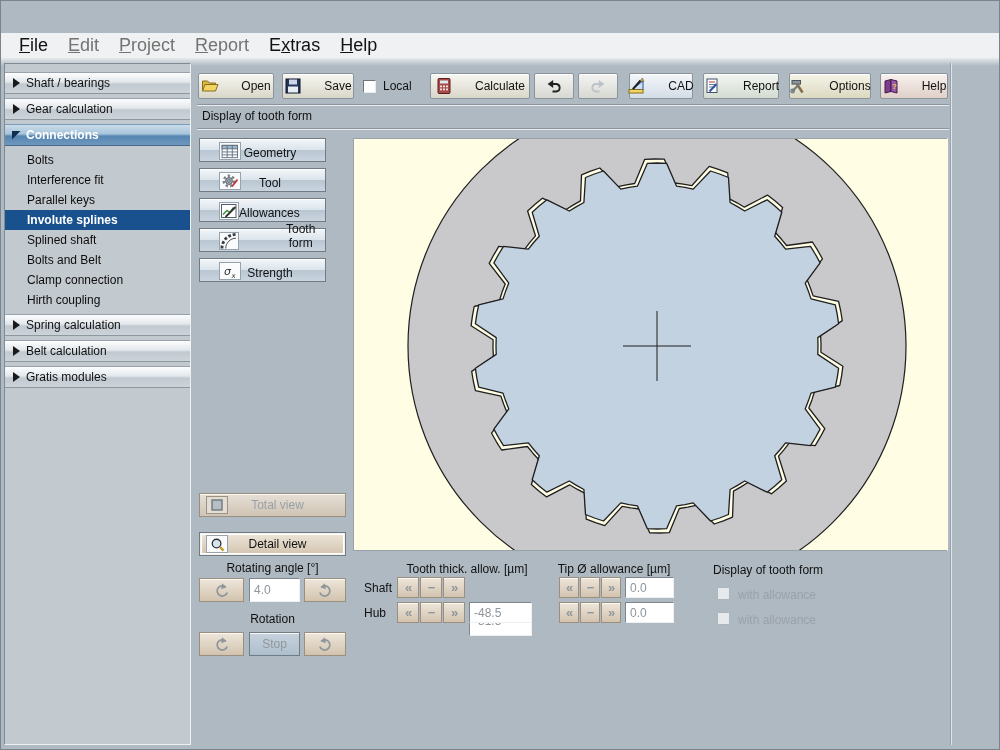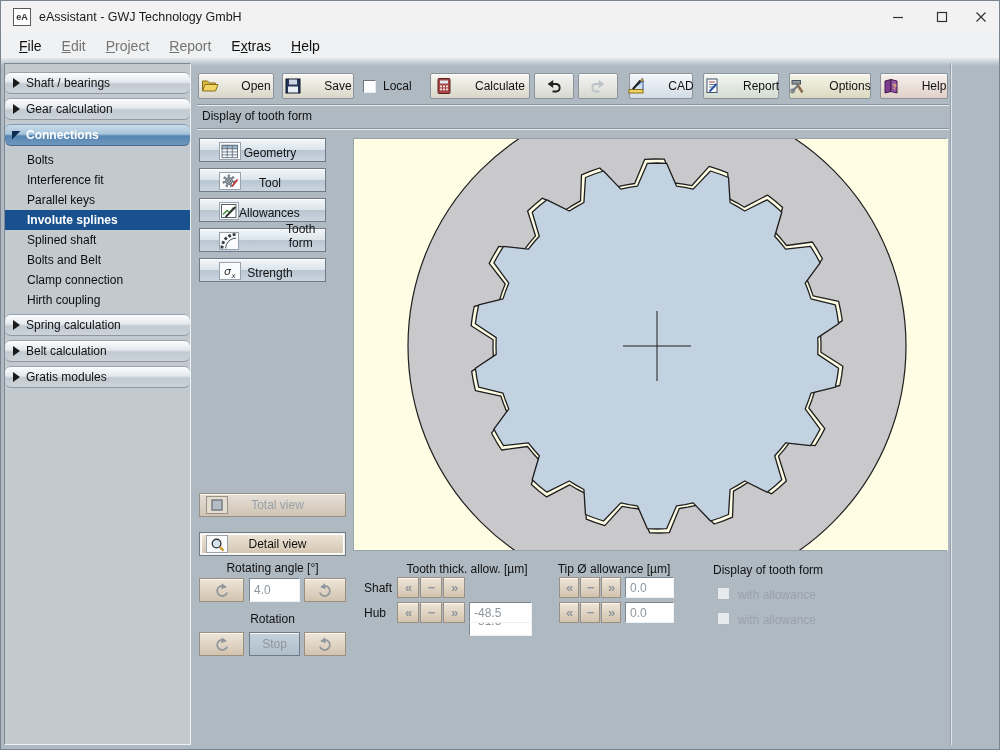--- a/index.html
+++ b/index.html
@@ -7,30 +7,30 @@
   #window{position:relative;width:1000px;height:750px;overflow:hidden;
     font-family:"Liberation Sans",sans-serif;background:#aeb9c2;border:1px solid #7a848e;}
   
   .titlebar{position:absolute;left:0;top:0;width:1000px;height:32px;background:#f2f2f2;}
   .app-icon{position:absolute;left:12px;top:7px;width:18px;height:18px;background:#fff;
     border:1px solid #5a5a5a;font-size:9px;line-height:16px;text-align:center;color:#333;font-weight:bold;}
   .title-text{position:absolute;left:38px;top:9px;font-size:12.5px;color:#1a1a1a;}
   .winbtn{position:absolute;top:0;width:34px;height:32px;display:flex;align-items:center;justify-content:center;}
   
   .menubar{position:absolute;left:0;top:32px;width:1000px;height:25px;background:#f0f1f2;display:flex;align-items:center;padding-left:8px;}
-  .menu-item{font-size:14px;color:#111;padding:3px 10px;cursor:default;}
+  .menu-item{font-size:18px;color:#111;padding:3px 10px;cursor:default;}
   .menu-item.disabled{color:#737373;}
   .top-fade{position:absolute;left:0;top:57px;width:1000px;height:8px;
     background:linear-gradient(180deg,#e6e9eb,#aeb9c2);}
   
   .sidebar{position:absolute;left:3px;top:62px;width:187px;height:682px;background:#c2c9cf;
     border:1px solid;border-color:#7f8a95 #eef1f4 #eef1f4 #7f8a95;padding-top:8px;}
   .side-header{position:relative;height:22px;margin:0 0 4px 0;display:flex;align-items:center;
     background:linear-gradient(180deg,#fcfdfe 0%,#e3e8ec 45%,#c2cad1 55%,#ccd3d9 100%);
-    border-top:1px solid #99a2aa;border-bottom:1px solid #8e98a1;font-size:12px;color:#111;cursor:pointer;border-radius:6px;}
+    border-top:1px solid #99a2aa;border-bottom:1px solid #8e98a1;font-size:12px;color:#111;cursor:pointer;}
   .side-header .tri{width:0;height:0;border:5px solid transparent;border-left:7px solid #1a1a1a;
     border-right:none;margin:0 6px 0 8px;}
   .side-header.expanded{background:linear-gradient(180deg,#cadcea 0%,#a7c4da 45%,#5585b2 55%,#6f97bd 100%);
     border-top:1px solid #7c9cba;border-bottom:1px solid #48688c;color:#fff;font-weight:bold;}
   .side-header.expanded .tri{border:none;width:9px;height:9px;background:#0e2f52;
     clip-path:polygon(0 0,100% 0,0 100%);margin:0 5px 0 7px;}
   .side-item{height:20px;line-height:20px;font-size:12px;color:#0d0d0d;padding-left:22px;cursor:pointer;}
   .side-item.selected{background:#19518f;color:#fff;font-weight:bold;}
   .side-gap{height:4px;}
   
@@ -74,39 +74,20 @@
   .chev{width:22px;height:21px;}
   .spin-label{position:absolute;font-size:12px;color:#111;}
   .opt-label{position:absolute;font-size:12px;color:#9aa2a9;}
   .hdr-label{position:absolute;font-size:12px;color:#111;text-align:center;}
 </style>
 </head>
 <body>
 
 <div id="window">
 
-  <div class="titlebar">
-    <div class="app-icon">eA</div>
-    <div class="title-text">eAssistant - GWJ Technology GmbH</div>
-    <div class="winbtn" style="left:880px;">
-      <svg width="12" height="12" viewBox="0 0 12 12">
-          <line x1="1" y1="6.5" x2="11" y2="6.5" stroke="#333" stroke-width="1.2"></line>
-        </svg>
-    </div>
-    <div class="winbtn" style="left:924px;">
-      <svg width="12" height="12" viewBox="0 0 12 12">
-          <rect x="1.5" y="1.5" width="9" height="9" fill="none" stroke="#333" stroke-width="1.2"></rect>
-        </svg>
-    </div>
-    <div class="winbtn" style="left:961px;width:38px;">
-      <svg width="12" height="12" viewBox="0 0 12 12">
-          <path d="M1.5 1.5 L10.5 10.5 M10.5 1.5 L1.5 10.5" stroke="#333" stroke-width="1.2"></path>
-        </svg>
-    </div>
-  </div>
 
   <div class="menubar" id="menubar">
       <div class="menu-item"><u>F</u>ile</div>
       <div class="menu-item disabled"><u>E</u>dit</div>
       <div class="menu-item disabled"><u>P</u>roject</div>
       <div class="menu-item disabled"><u>R</u>eport</div>
       <div class="menu-item">E<u>x</u>tras</div>
       <div class="menu-item"><u>H</u>elp</div>
     </div>
   <div class="top-fade"></div>

